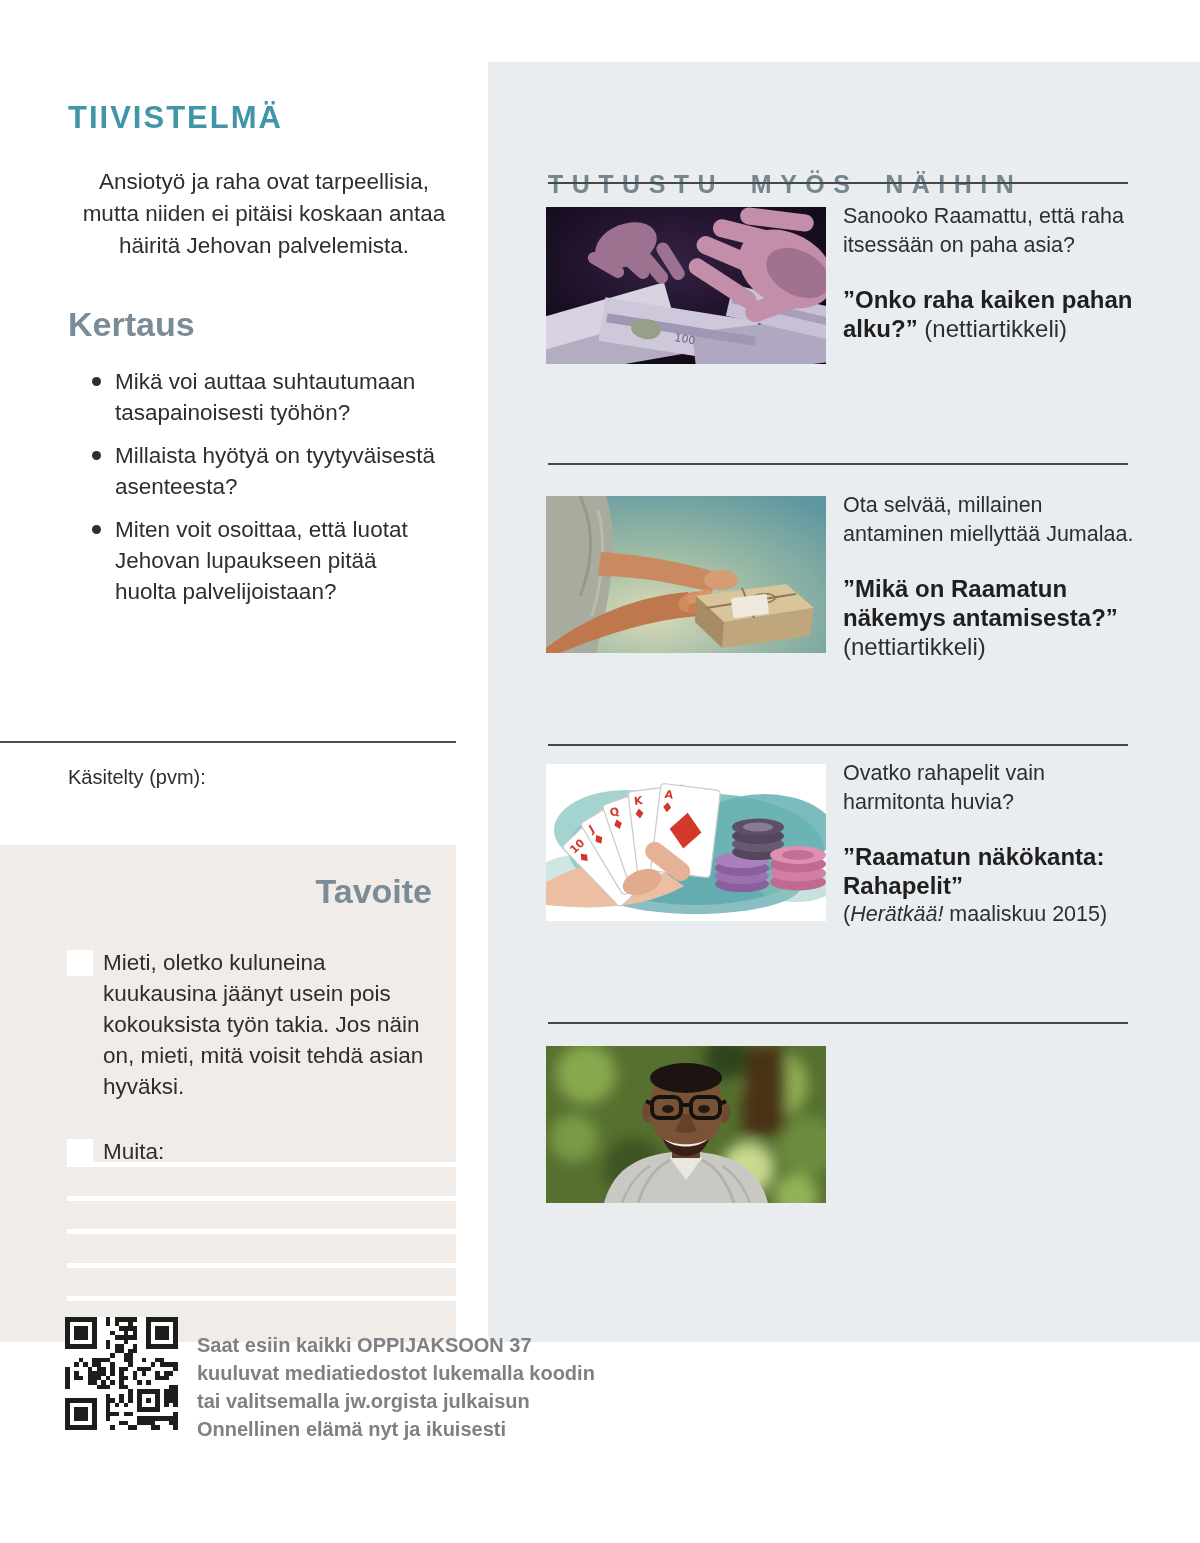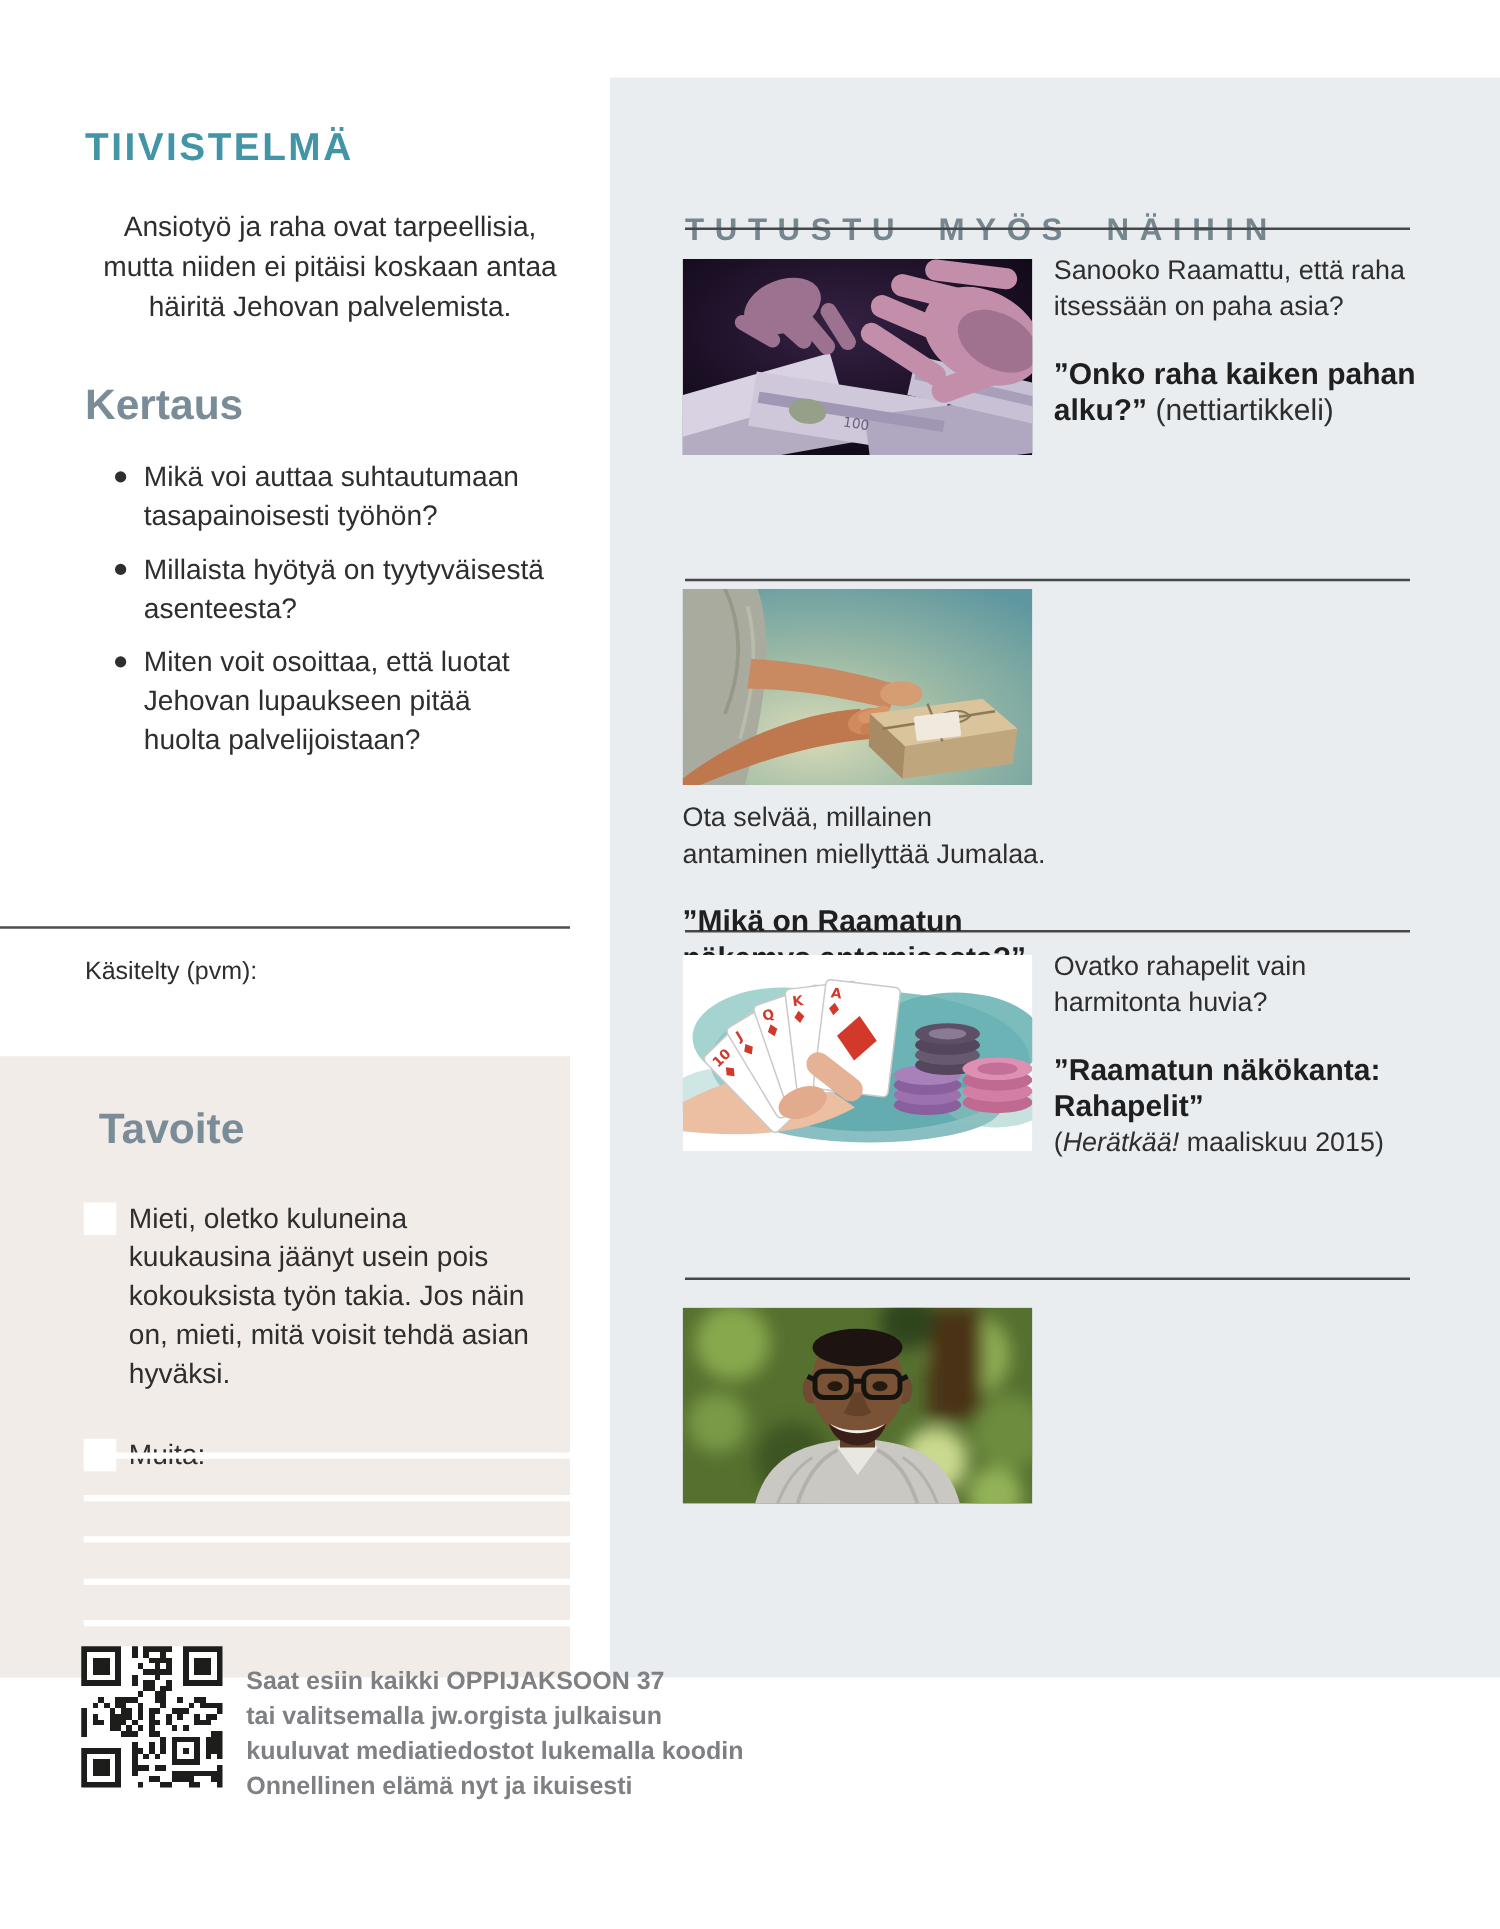--- a/index.html
+++ b/index.html
@@ -13,35 +13,35 @@
   .review-title{font-size:34px;font-weight:bold;color:#7a8c97;margin:40px 0 0 0;line-height:44px;}
   .review-list{margin:20px 0 0 0;padding:0;list-style:none;width:368px;}
   .review-item{position:relative;padding-left:47px;font-size:22.5px;line-height:31px;margin-bottom:12px;}
   .review-item::before{content:"";position:absolute;left:24px;top:11px;width:9px;height:9px;border-radius:50%;background:#2e2e2e;}
   .left-rule{position:absolute;left:0;top:741px;width:456px;border-top:2px solid #4f4f4f;}
   .discussed-label{position:absolute;left:68px;top:762px;font-size:20px;line-height:30px;}
 
   
   .goal-box{position:absolute;left:0;top:845px;width:456px;height:497px;background:#f2ece8;}
   .goal-inner{padding:26px 24px 0 67px;}
-  .goal-title{font-size:34px;font-weight:bold;color:#7a8c97;margin:12px;line-height:40px;}
+  .goal-title{font-size:34px;font-weight:bold;color:#7a8c97;margin:0;line-height:40px;text-align:right;}
   .check-row{display:flex;margin-top:36px;}
   .check-row + .check-row{margin-top:34px;}
   .checkbox{flex:none;width:26px;height:26px;background:#ffffff;margin-top:3px;}
   .check-label{margin-left:10px;font-size:22.5px;line-height:31px;width:332px;}
   .writing-lines{position:absolute;left:67px;right:0;top:317px;}
   .writing-line{height:5px;background:#ffffff;margin-bottom:28.5px;}
 
   
   .right-panel{position:absolute;left:488px;top:62px;width:712px;height:1280px;background:#e9edf0;}
   .panel-title{position:absolute;left:60px;top:108px;margin:0;font-size:25px;font-weight:bold;color:#76868f;letter-spacing:0.34em;word-spacing:0.45em;white-space:nowrap;}
   .panel-rule{position:absolute;left:60px;width:580px;border-top:2px solid #474747;}
   .r1{top:120px;} .r2{top:401px;} .r3{top:682px;} .r4{top:960px;}
   .explore-item{position:absolute;left:58px;width:600px;display:flex;gap:17px;}
-  .i1{top:145px;} .i2{top:409px;flex-direction:column;} .i3{top:702px;} .i4{top:984px;}
+  .i1{top:145px;} .i2{top:434px;} .i3{top:702px;} .i4{top:984px;}
   .item-figure{flex:none;width:280px;height:157px;margin:0;overflow:hidden;}
   .item-figure svg{display:block;width:280px;height:157px;}
   .item-text{width:299px;margin-top:-5px;}
   .item-intro{font-size:21.5px;line-height:29px;margin:0;}
   .item-title{font-size:24px;line-height:29px;margin:25px 0 0 0;}
   .item-title b{font-weight:bold;color:#1f1f1f;}
   .item-source{font-size:21.5px;line-height:29px;margin:0;}
 
   
   .footer{position:absolute;left:65px;top:1317px;display:flex;gap:19px;}
@@ -487,19 +487,19 @@
             <rect x="14" y="24" width="1" height="1"></rect>
             <rect x="15" y="24" width="1" height="1"></rect>
             <rect x="19" y="24" width="1" height="1"></rect>
             <rect x="20" y="24" width="1" height="1"></rect>
             <rect x="24" y="24" width="1" height="1"></rect>
           </g>
       </svg>
     </div>
     <div class="footer-text">
       <div>Saat esiin kaikki OPPIJAKSOON 37</div>
+      <div>kuuluvat mediatiedostot lukemalla koodin</div>
       <div>tai valitsemalla jw.orgista julkaisun</div>
-      <div>kuuluvat mediatiedostot lukemalla koodin</div>
       <div class="pub">Onnellinen elämä nyt ja ikuisesti</div>
     </div>
   </div>
 
 </div>
 
 </body></html>

